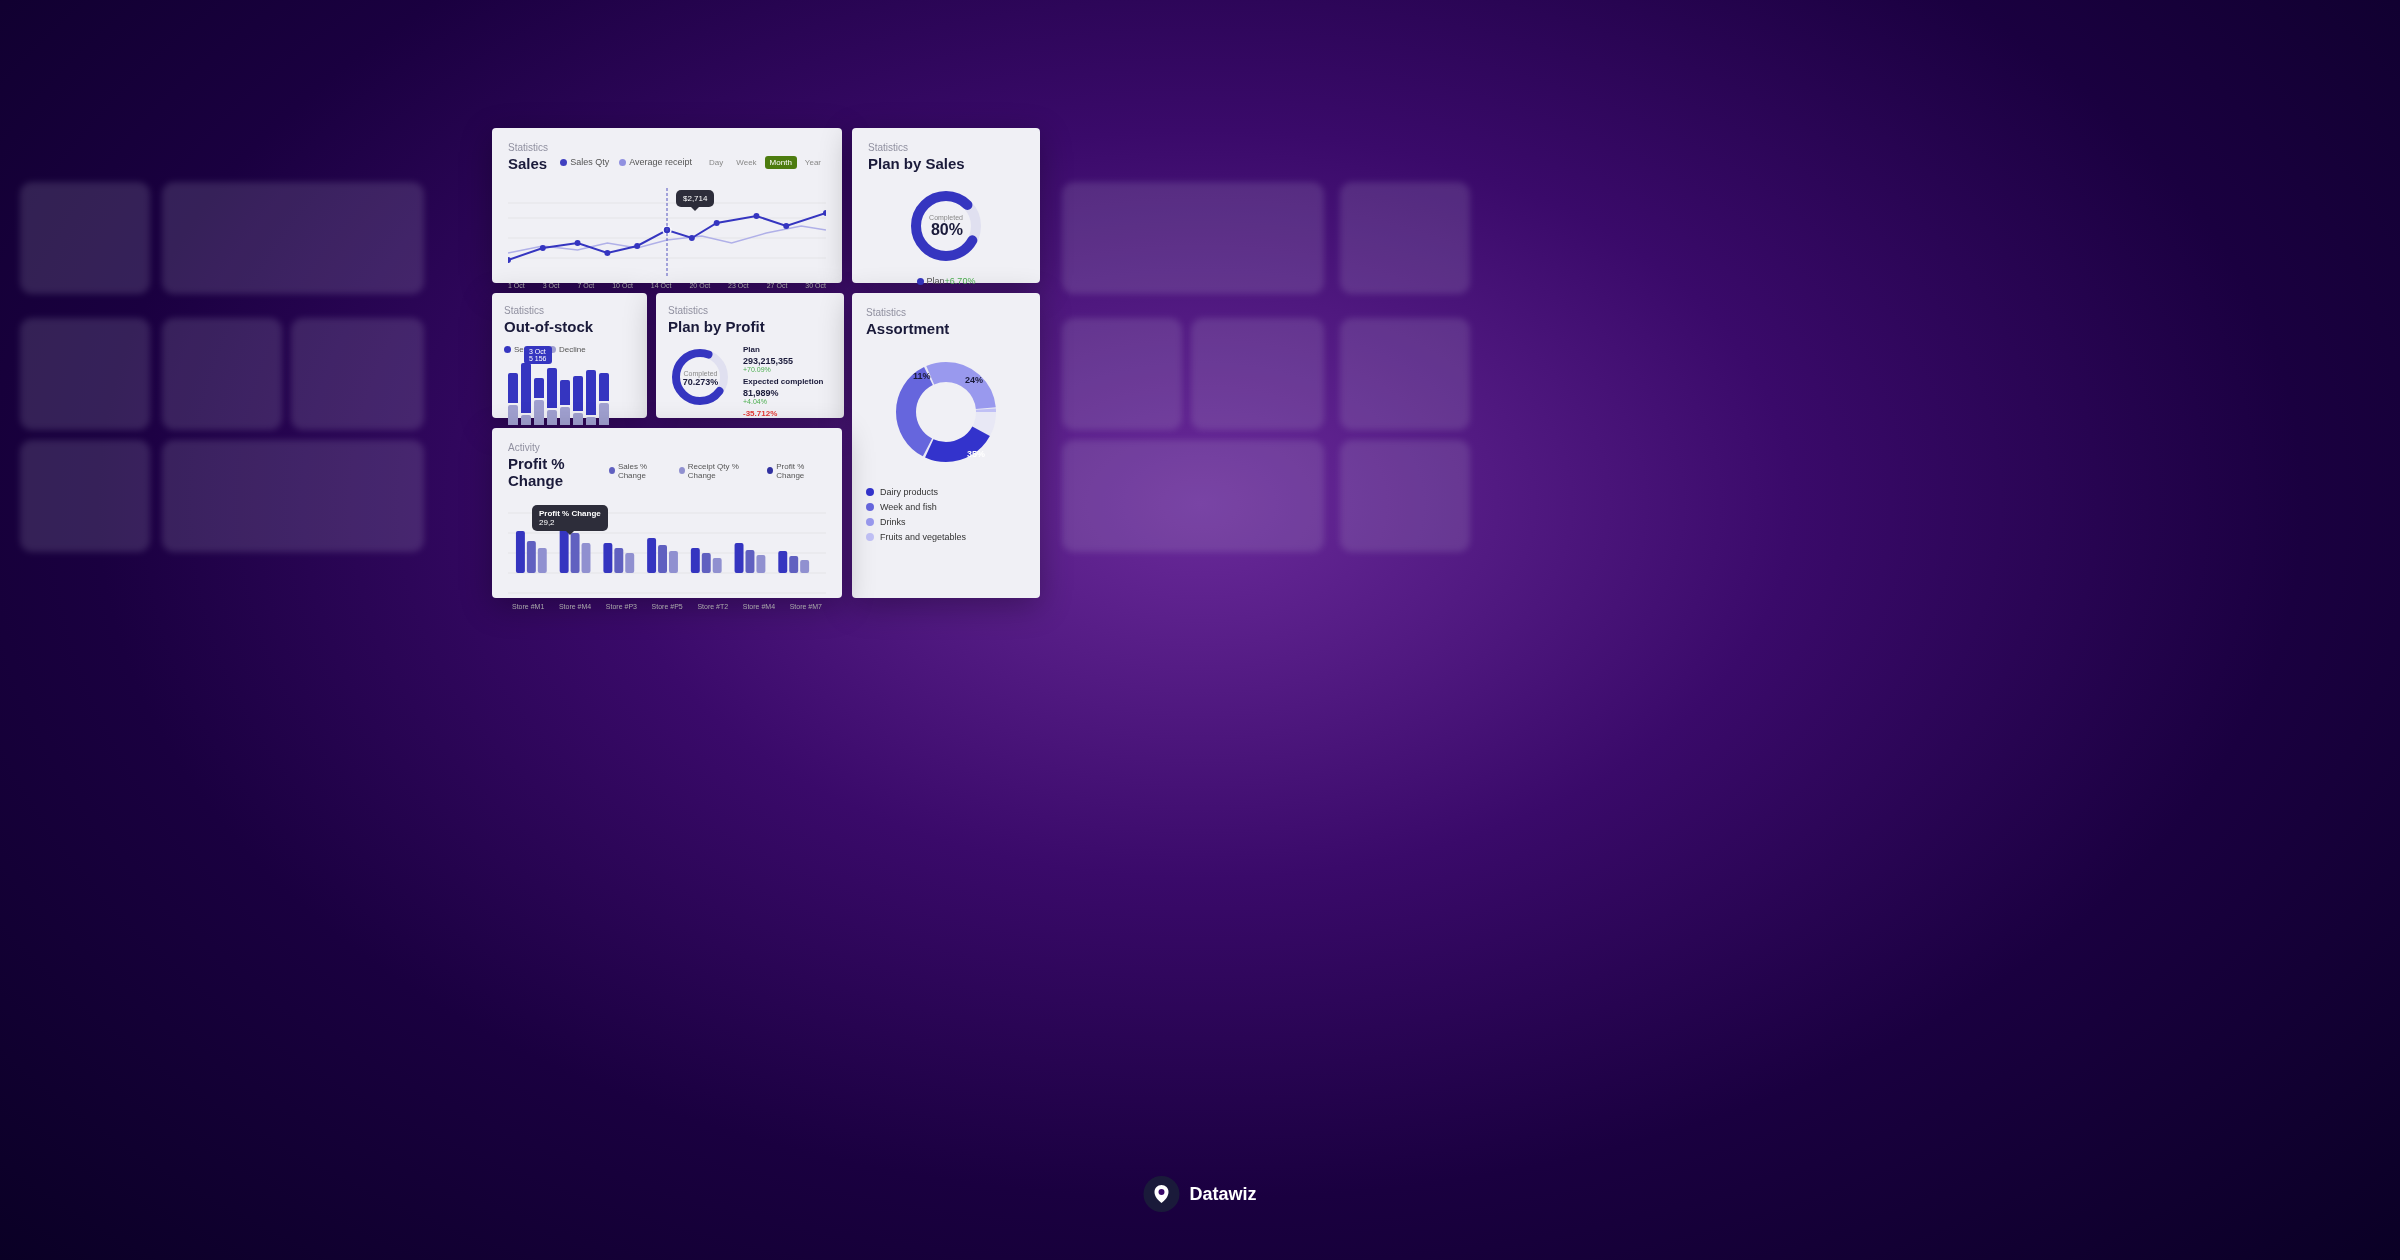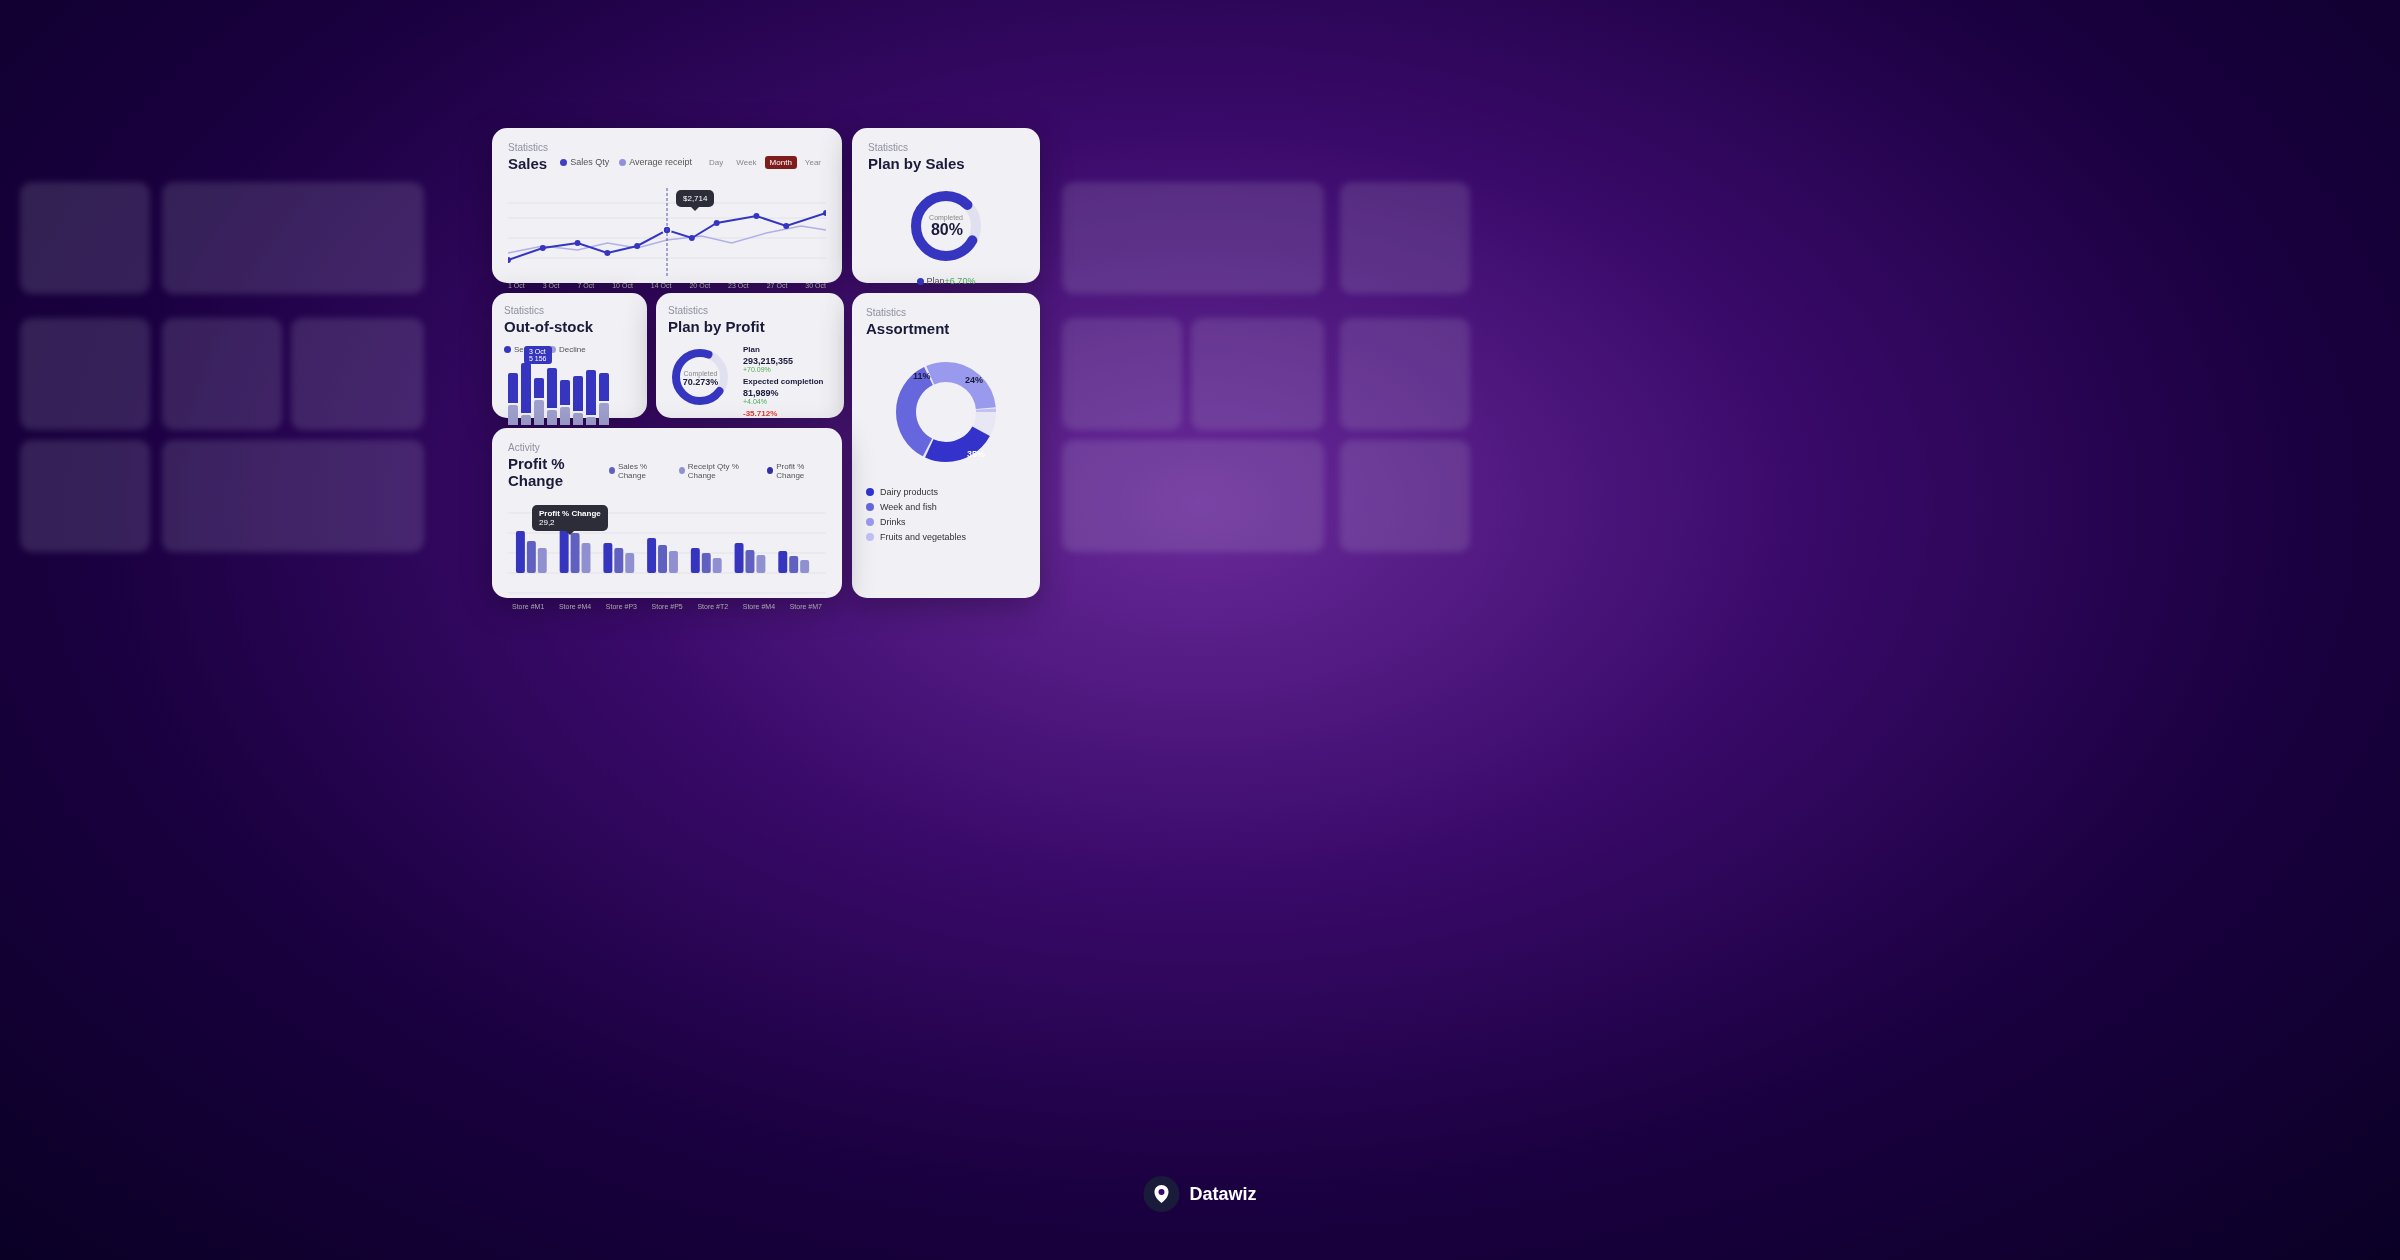--- a/index.html
+++ b/index.html
@@ -12,21 +12,21 @@
       position: relative;
       display: flex;
       align-items: center;
       justify-content: center;
     }
 
     
     .center-card {
       position: absolute;
       background: #f0f0f5;
-      border-radius: 15px;
+      border-radius: 4px;
       padding: 18px;
       box-shadow: 0 8px 32px rgba(0,0,0,0.3);
     }
 
     .card-label {
       font-size: 10px;
       color: #9090a0;
       font-weight: 500;
       margin-bottom: 2px;
     }
@@ -84,21 +84,21 @@
       font-size: 8px;
       padding: 2px 5px;
       border-radius: 3px;
       color: #888;
       background: transparent;
       cursor: pointer;
       border: none;
     }
 
     .time-btn.active {
-      background: #7f1d1d;
+      background: #4d7c0f;
       color: white;
     }
 
     .chart-area {
       width: 100%;
       height: 90px;
       position: relative;
     }
 
     

